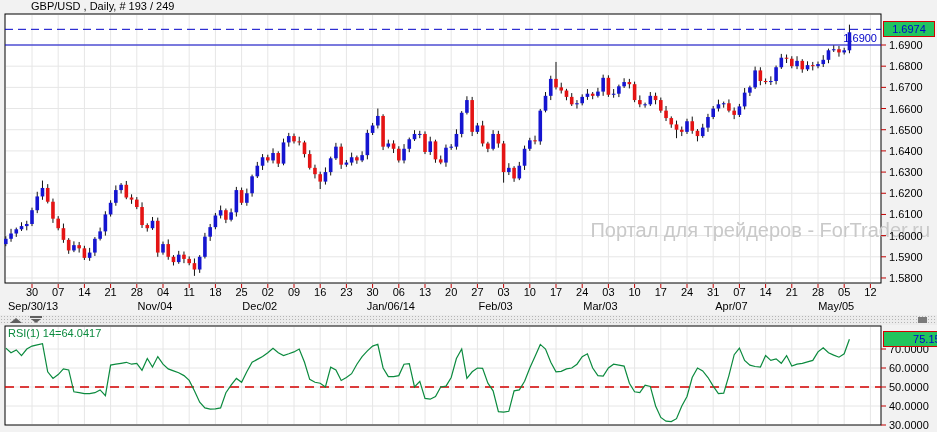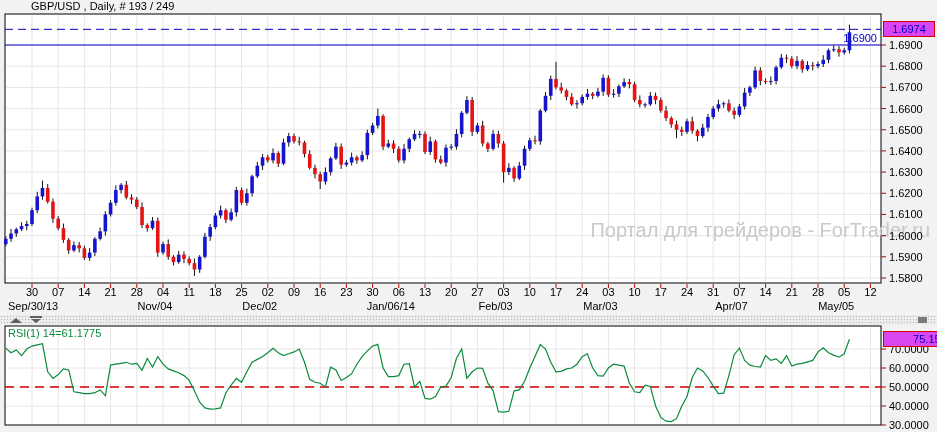--- a/index.html
+++ b/index.html
@@ -2,21 +2,21 @@
 <html><head>
 <meta charset="utf-8">
 <style>
   html,body{margin:0;padding:0;}
   body{font-family:"Liberation Sans",sans-serif;}
   .screen{position:relative;width:937px;height:432px;background:#f2f2f2;overflow:hidden;}
   .chart-title{position:absolute;left:7px;top:0px;font-size:11px;color:#000;z-index:5;white-space:nowrap;margin-left:24px;}
   #chart-svg{position:absolute;left:0;top:0;z-index:2;}
   svg text{font-family:"Liberation Sans",sans-serif;}
   .price-box{position:absolute;left:883px;width:50px;height:14px;border:1px solid #d40000;
-    background:#d946ef;color:#0000cc;font-size:11px;text-align:center;line-height:14px;z-index:6;}
+    background:#22c55e;color:#0000cc;font-size:11px;text-align:center;line-height:14px;z-index:6;}
   .rsi-label{position:absolute;left:8px;top:327px;font-size:11px;color:#0b8a3e;z-index:6;white-space:nowrap;}
   .splitter{position:absolute;left:0;top:315px;width:937px;height:10px;z-index:4;
     background-color:#ececec;
     background-image:radial-gradient(#b5b5b5 0.7px,transparent 0.8px);
     background-size:3px 3px;}
   .handle-up{position:absolute;left:10px;top:3px;width:0;height:0;
     border-left:6px solid transparent;border-right:6px solid transparent;border-bottom:5px solid #606060;}
   .handle-down{position:absolute;left:30px;top:1px;width:12px;height:2px;background:#606060;}
   .handle-down:after{content:"";position:absolute;left:1px;top:3px;width:0;height:0;
     border-left:5px solid transparent;border-right:5px solid transparent;border-top:4px solid #606060;}
@@ -885,20 +885,20 @@
         <line x1="881" y1="406" x2="886" y2="406" stroke="#c00000" stroke-width="1"></line>
         <text x="889" y="410" font-size="11" fill="#000000">40.0000</text>
         <line x1="881" y1="425" x2="886" y2="425" stroke="#c00000" stroke-width="1"></line>
         <text x="889" y="429" font-size="11" fill="#000000">30.0000</text>
       </g>
     </svg>
 
   <div class="price-box" id="price-box" style="top: 21.3268px;">1.6974</div>
   <div class="price-box" id="rsi-box" style="top: 331.202px; padding-left: 24px;">75.1569</div>
 
-  <div class="rsi-label">RSI(1) 14=61.1775</div>
+  <div class="rsi-label">RSI(1) 14=64.0417</div>
 
   <div class="splitter">
     <span class="handle-up"></span>
     <span class="handle-down"></span>
     <span class="handle-right"></span>
   </div>
 </div>
 
 </body></html>

